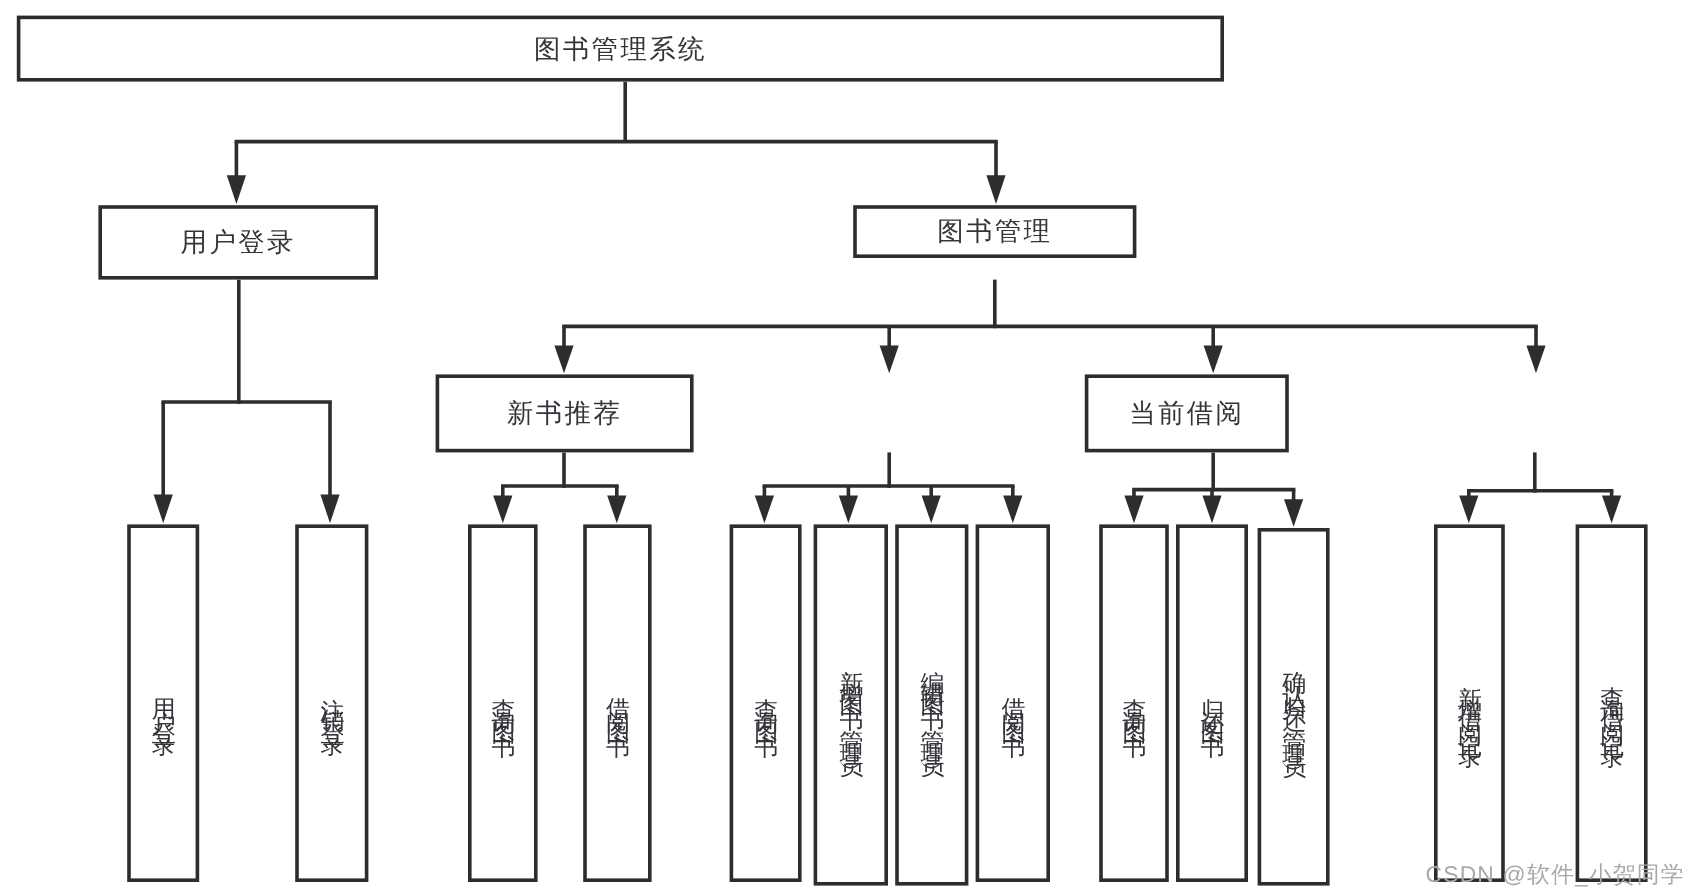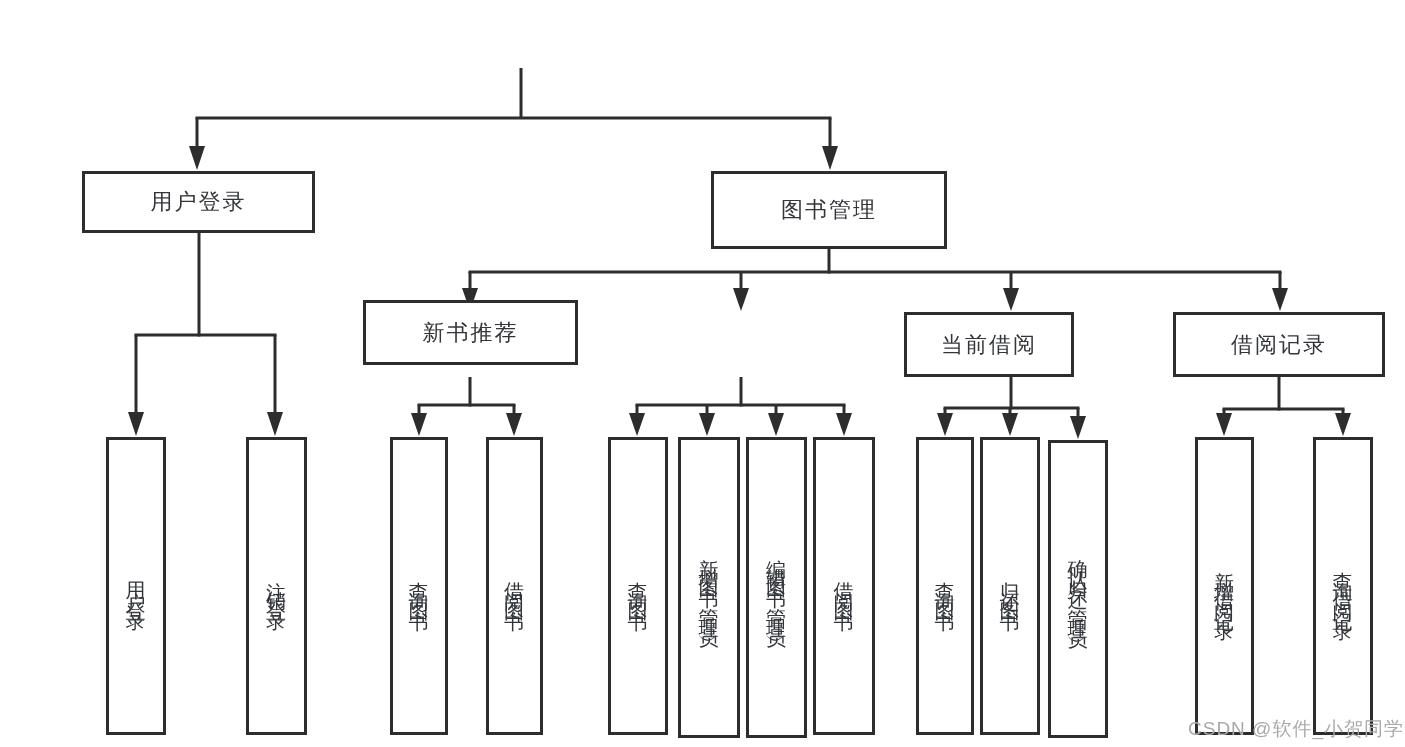--- a/index.html
+++ b/index.html
@@ -86,36 +86,36 @@
       <polygon points="768,413 784,413 776,436"></polygon>
       <polygon points="836,413 852,413 844,436"></polygon>
       <polygon points="937,413 953,413 945,436"></polygon>
       <polygon points="1002,413 1018,413 1010,436"></polygon>
       <polygon points="1070,416 1086,416 1078,439"></polygon>
       <polygon points="1216,413 1232,413 1224,436"></polygon>
       <polygon points="1335,413 1351,413 1343,436"></polygon>
     </g>
   </svg>
 
+  <div class="node h" style="left:14px;top:13px;width:1006px;height:55px">
+    <span>图书管理系统</span>
+  </div>
 
   <div class="node h" style="left:82px;top:171px;width:233px;height:62px">
     <span>用户登录</span>
   </div>
-  <div class="node h" style="left:711px;top:171px;width:236px;height:78px">
+  <div class="node h" style="left:711px;top:171px;width:236px;height:44px">
     <span>图书管理</span>
   </div>
 
-  <div class="node h" style="left:363px;top:300px;width:215px;height:65px">
+  <div class="node h" style="left:363px;top:312px;width:215px;height:65px">
     <span>新书推荐</span>
   </div>
   <div class="node h" style="left:904px;top:312px;width:170px;height:65px">
     <span>当前借阅</span>
-  </div>
-  <div class="node h" style="left:1173px;top:312px;width:212px;height:65px">
-    <span>借阅记录</span>
   </div>
 
   <div class="node v" style="left:106px;top:437px;width:60px;height:298px">
     <span>用户登录</span>
   </div>
   <div class="node v" style="left:246px;top:437px;width:61px;height:298px">
     <span>注销登录</span>
   </div>
 
   <div class="node v" style="left:390px;top:437px;width:58px;height:298px">

